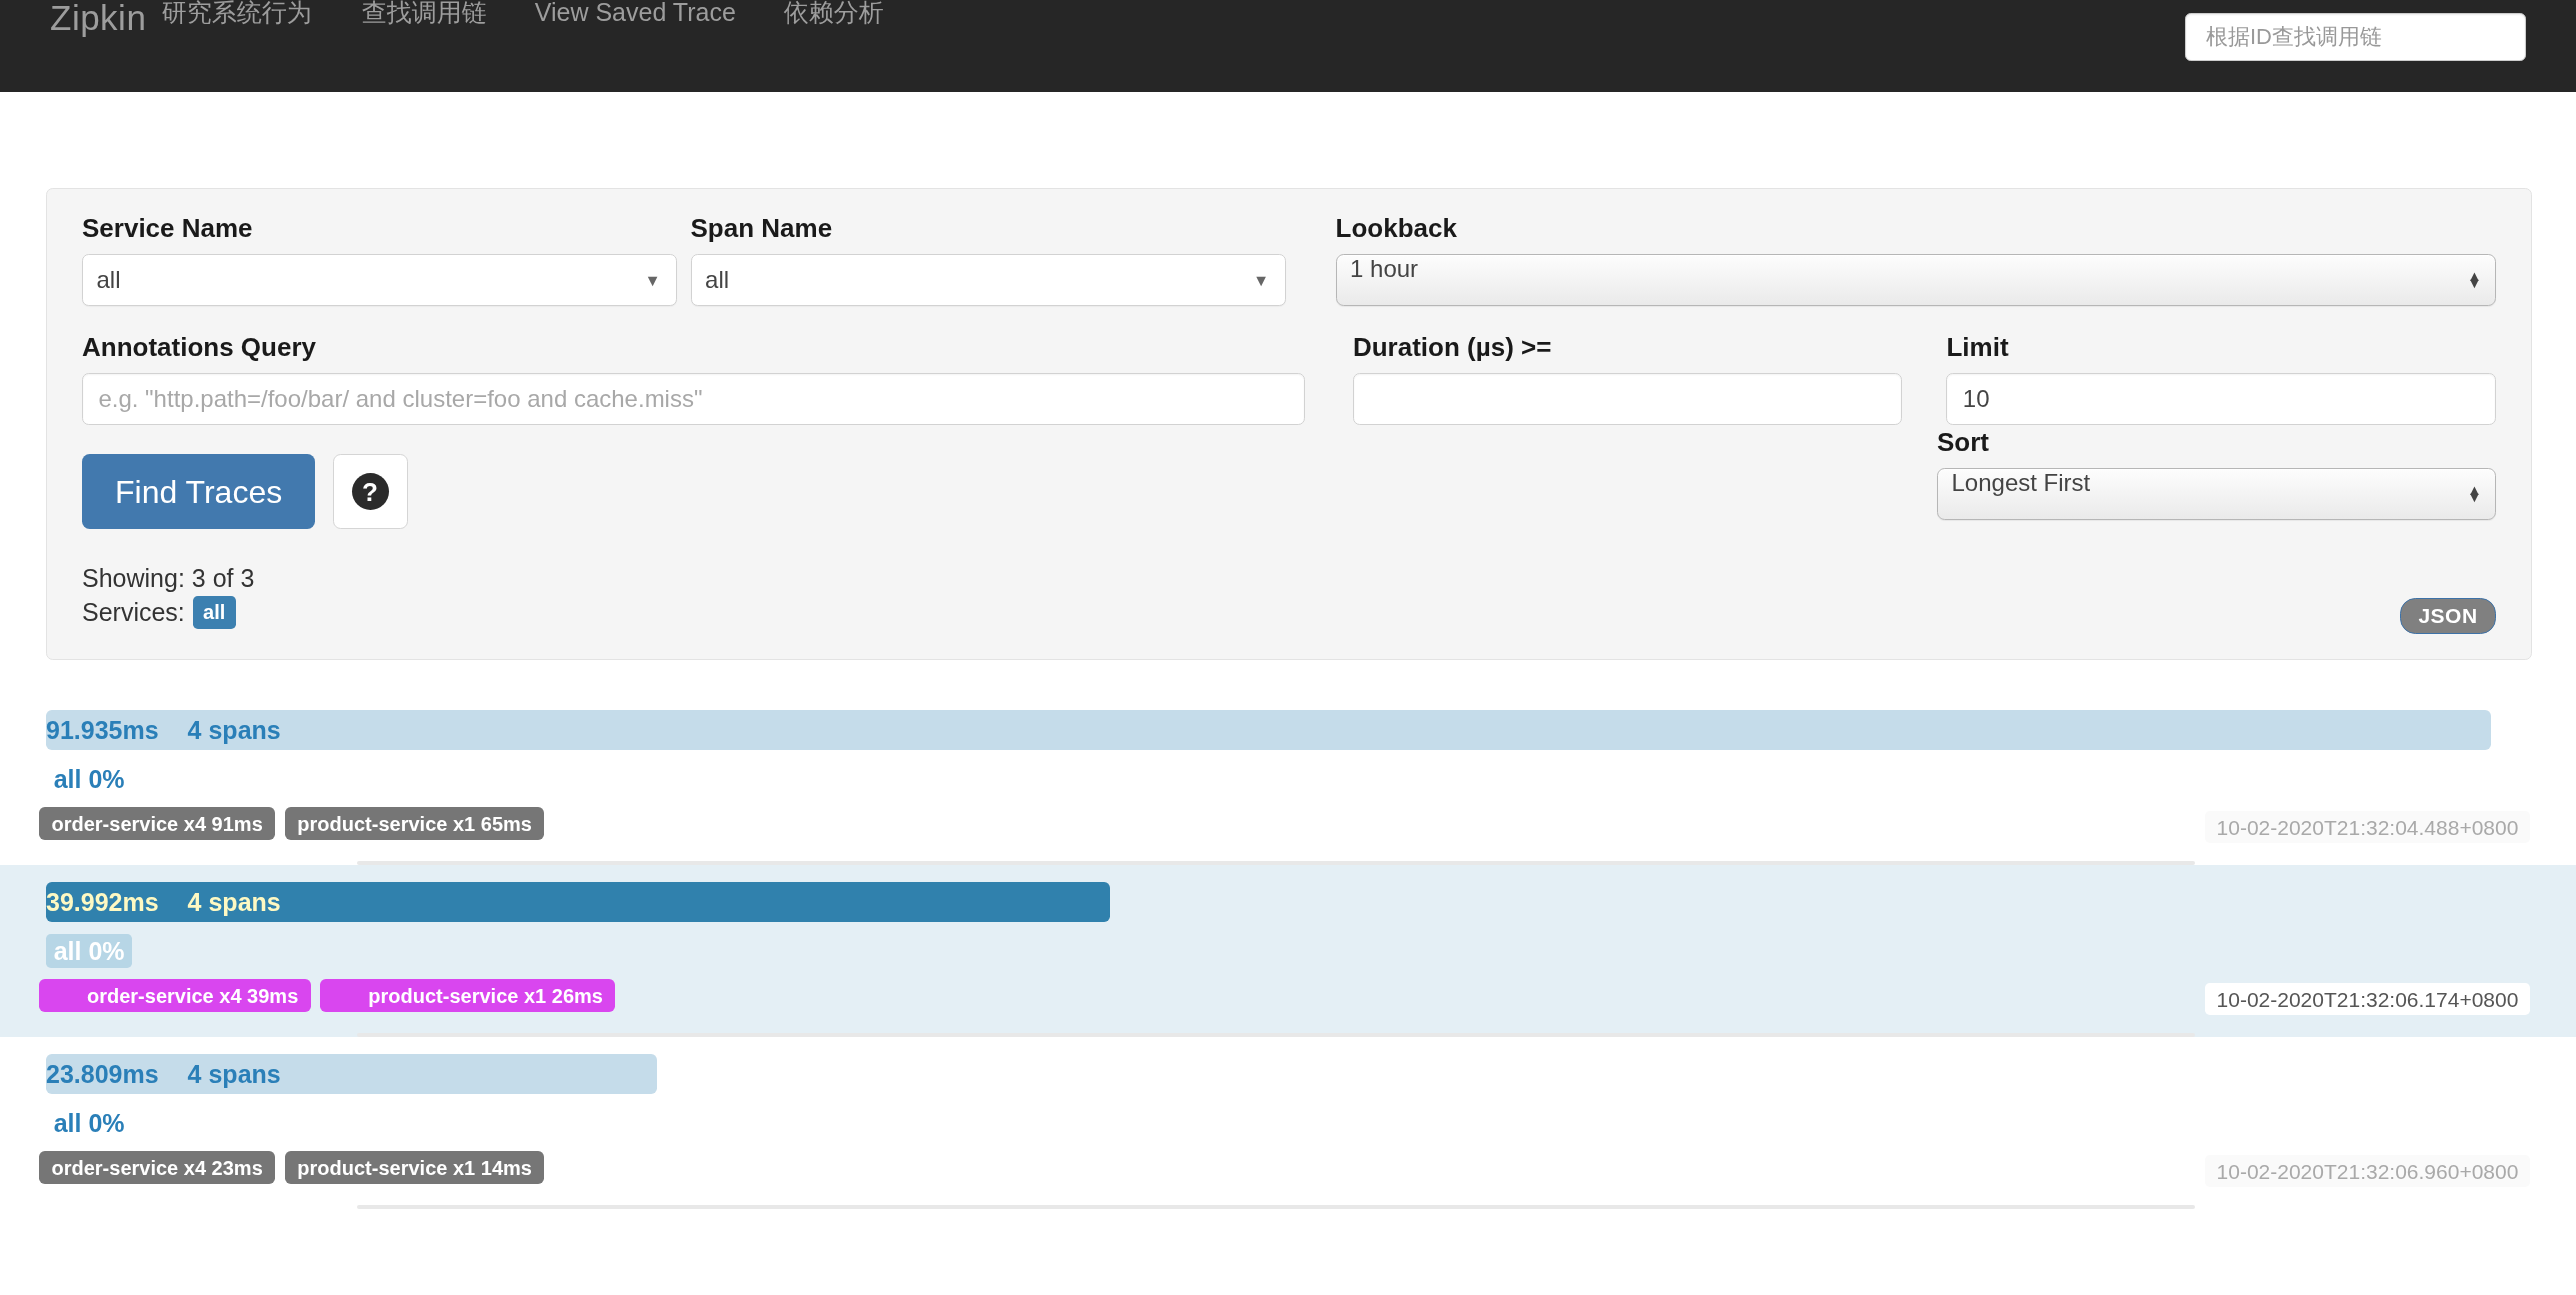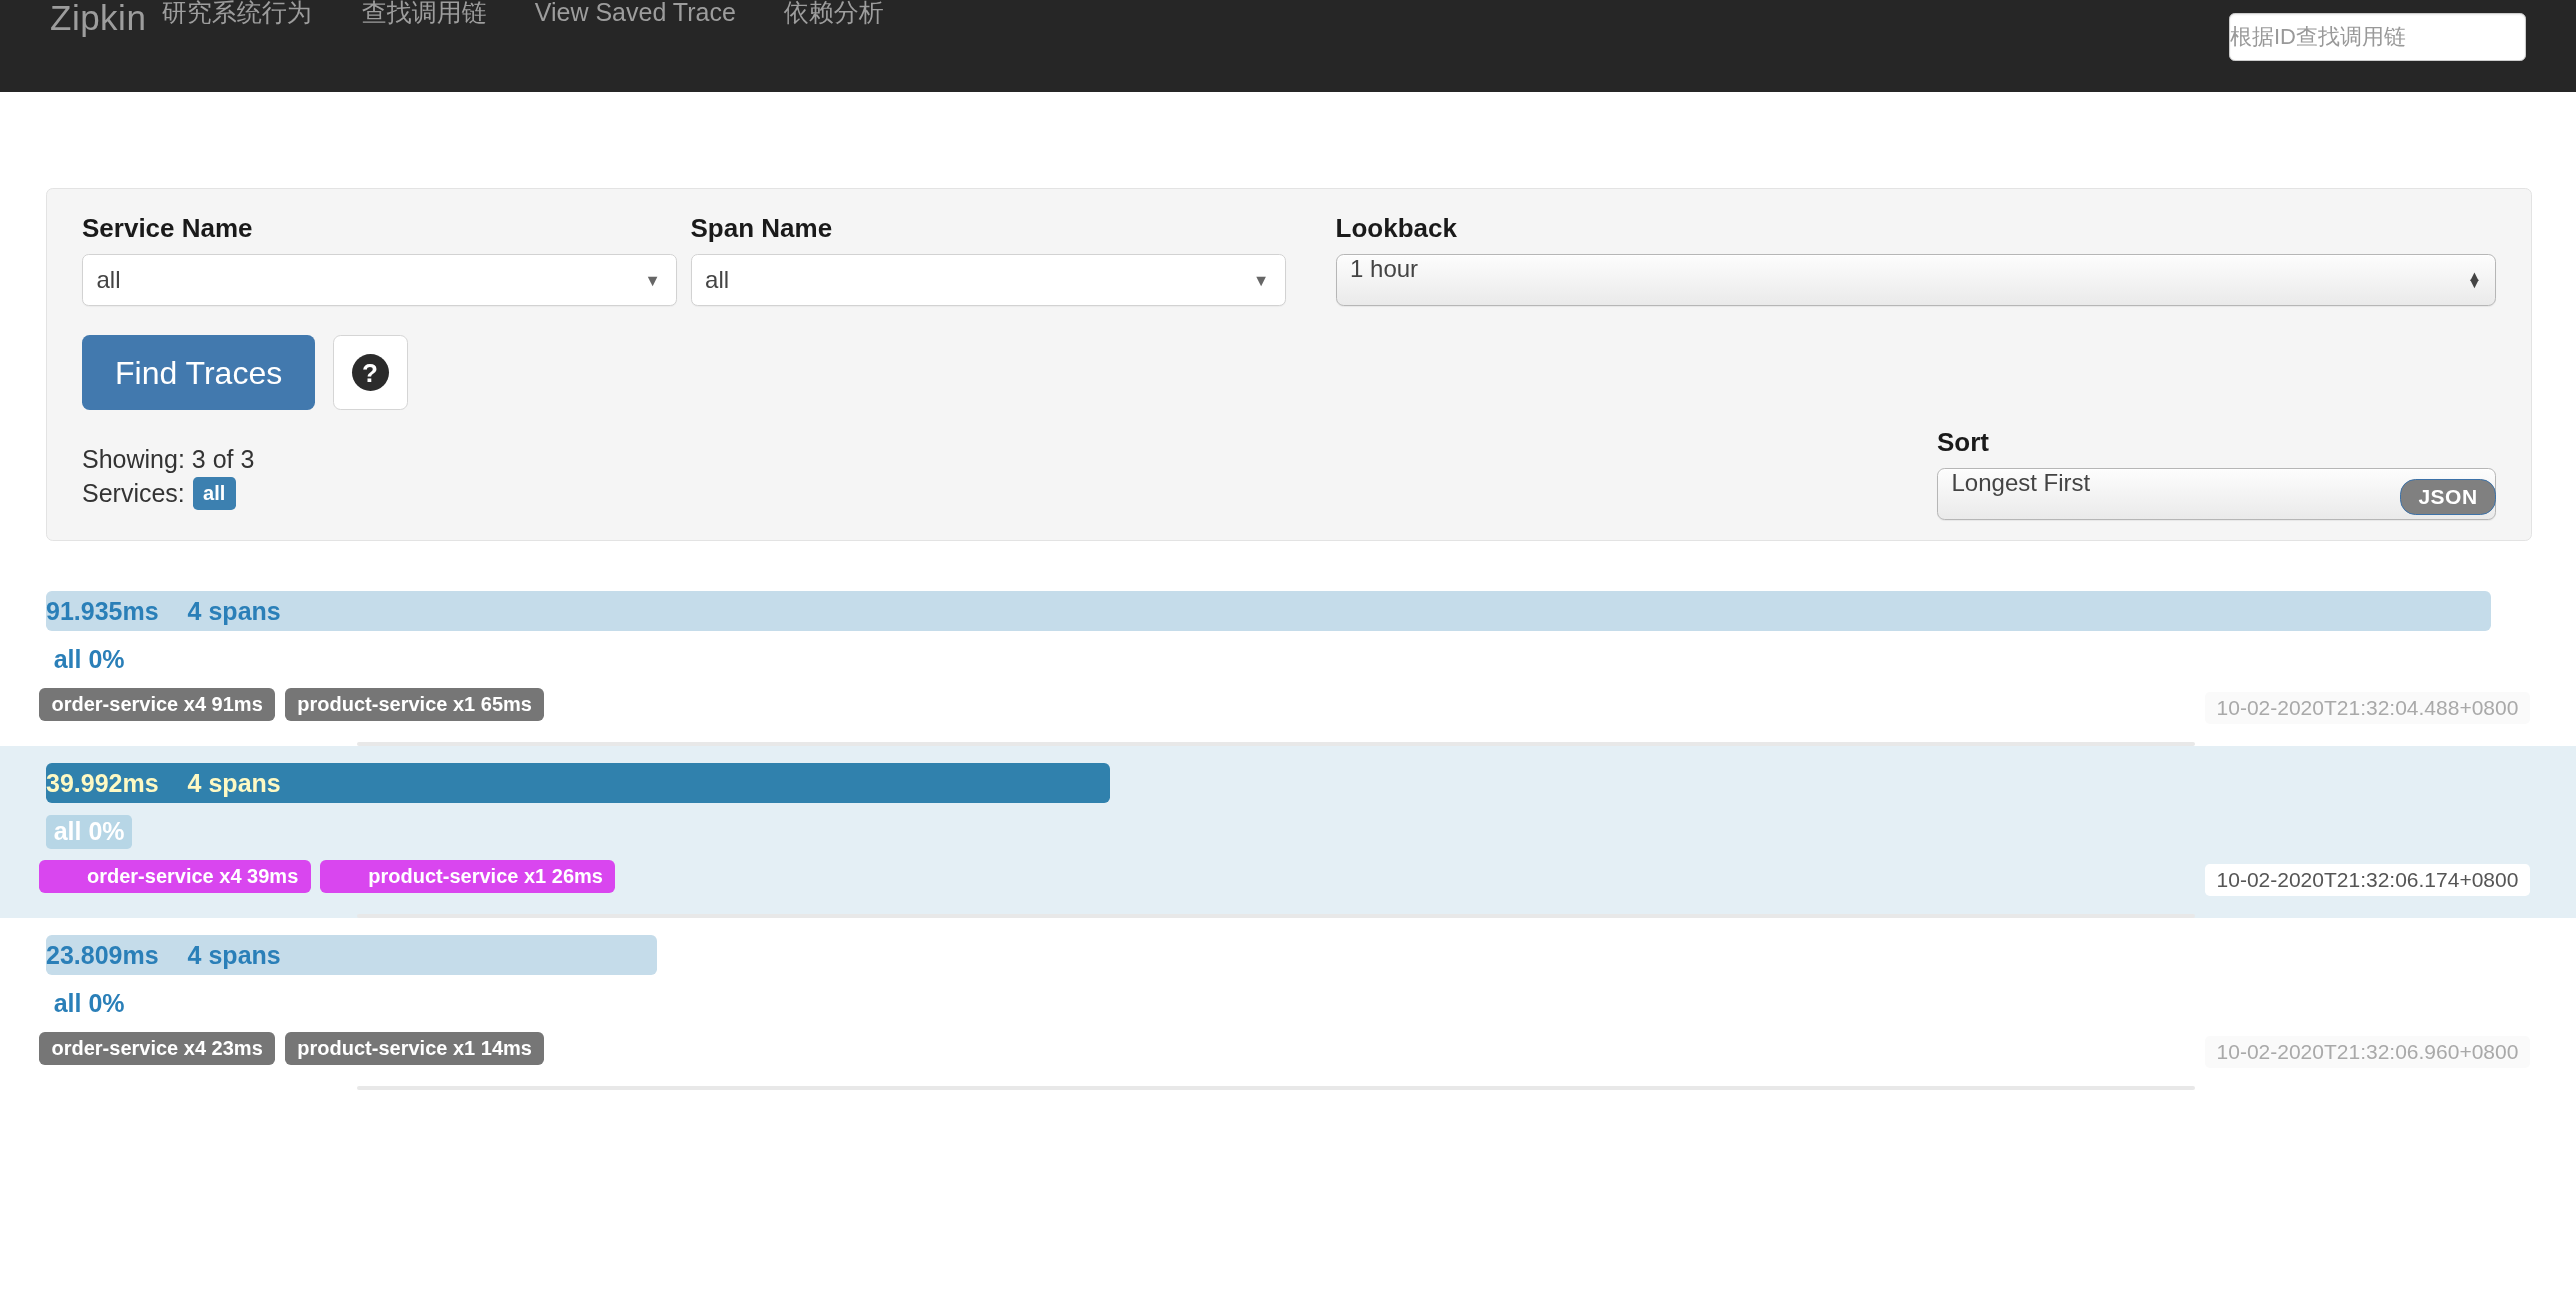--- a/index.html
+++ b/index.html
@@ -47,26 +47,26 @@
     text-decoration: none;
     line-height: 1;
     white-space: nowrap;
   }
   .navbar-search {
     position: absolute;
     right: 50px;
     top: 12.5px;
   }
   .navbar-search input {
-    width: 297px;
+    width: 341px;
     height: 48px;
     border: 1px solid #cccccc;
     border-radius: 5.8px;
     background: #ffffff;
-    padding: 0 0;
+    padding: 0 20px;
     font-size: 22px;
     font-family: "Liberation Sans", sans-serif;
     color: #555;
     outline: none;
     box-shadow: inset 0 1px 1.9px rgba(0,0,0,.08);
   }
   .navbar-search input::placeholder { color: #999; }
 
   
   .panel {
@@ -357,20 +357,36 @@
       <div class="native-select">
         <span>1 hour</span>
         <span class="spinner">
             <span>▲</span>
             <span>▼</span>
           </span>
       </div>
     </div>
   </div>
 
+  <div class="row2">
+    <div class="col-annotations">
+      <span class="field-label">Annotations Query</span>
+      <input class="text-input" type="text" placeholder="e.g. &quot;http.path=/foo/bar/ and cluster=foo and cache.miss&quot;" style="">
+    </div>
+
+    <div class="col-duration">
+      <span class="field-label">Duration (µs) &gt;=</span>
+      <input class="text-input" type="text" placeholder="" style="">
+    </div>
+
+    <div class="col-limit">
+      <span class="field-label">Limit</span>
+      <input class="text-input" type="text" value="10" style="">
+    </div>
+  </div>
 
   <div class="row3">
     <button class="btn-find">Find Traces</button>
     <div class="btn-help">
       <span class="qmark">?</span>
     </div>
   </div>
 
   <div class="sort-block">
     <span class="field-label">Sort</span>

